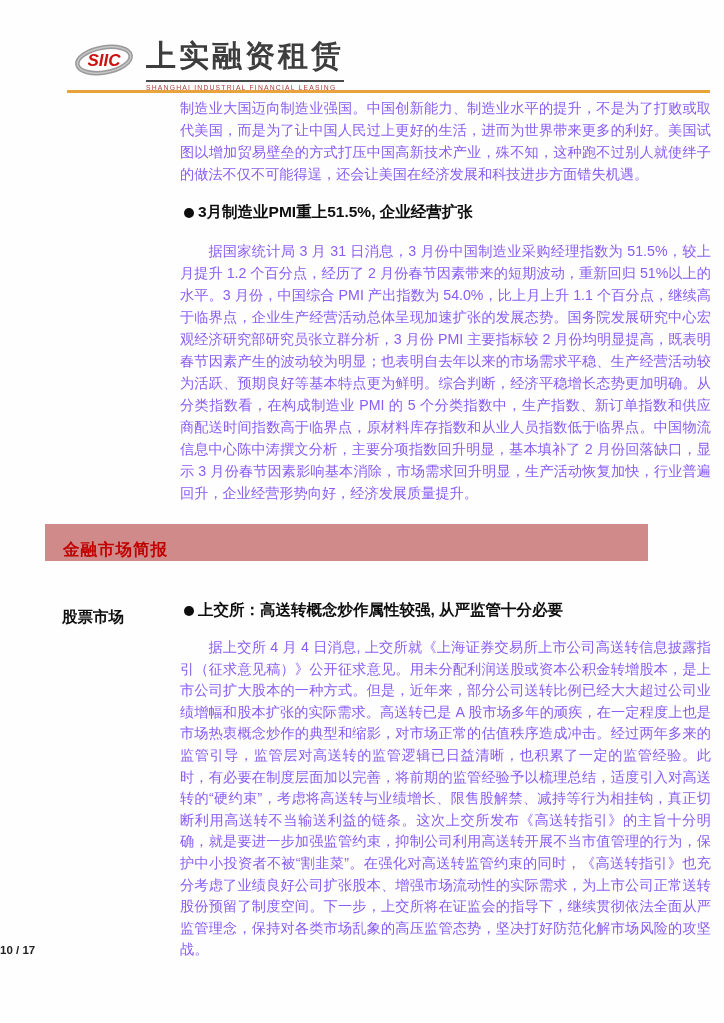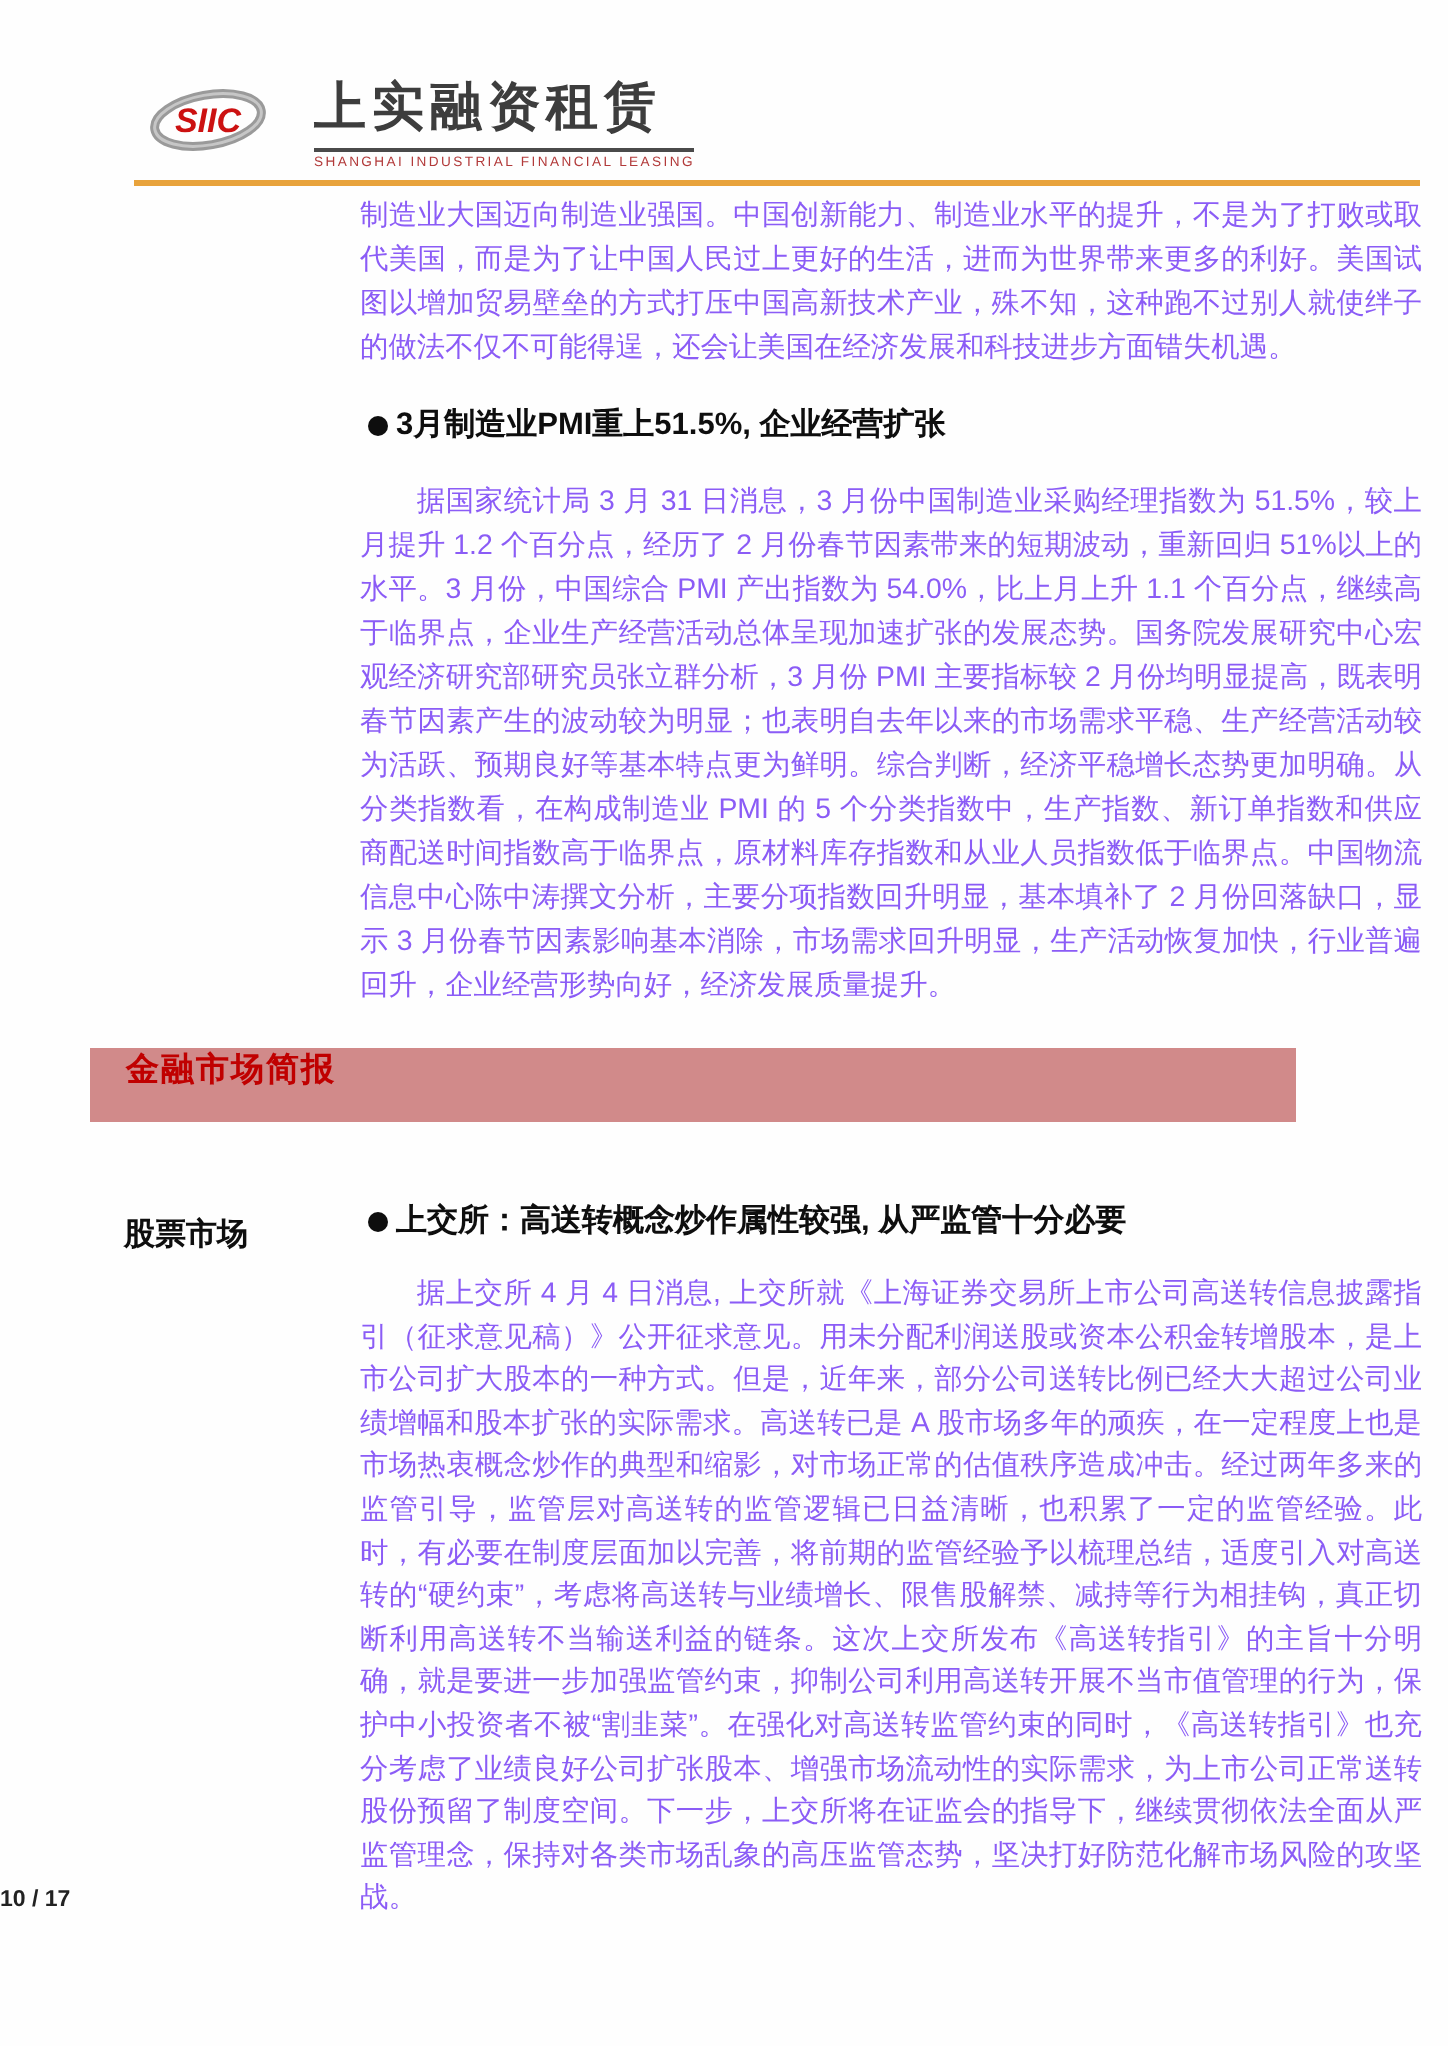--- a/index.html
+++ b/index.html
@@ -12,26 +12,26 @@
     overflow: hidden;
   }
 
   
   .header {
     position: absolute;
     left: 74px;
     top: 36px;
     display: flex;
     align-items: flex-start;
-    gap: 23px;
+    gap: 12px;
   }
   .logo-emblem { width: 60px; height: 46px; }
   .logo-names { display: flex; flex-direction: column; }
   .logo-cn {
-    font-size: 26px;
+    font-size: 30px;
     font-weight: bold;
     color: #3d3d3d;
     letter-spacing: 3px;
     border-bottom: 2px solid #4a4a4a;
     padding-bottom: 3px;
     white-space: nowrap;
   }
   .logo-en {
     margin-top: 2px;
     font-size: 6.8px;
@@ -88,21 +88,21 @@
 
   
   .banner {
     position: absolute;
     left: 45px;
     top: 524px;
     width: 603px;
     height: 37px;
     background: #D18A8A;
     display: flex;
-    align-items: flex-start;
+    align-items: flex-end;
   }
   .banner-title {
     margin-left: 18px;
     color: #C00000;
     font-weight: bold;
     font-size: 16.5px;
     letter-spacing: 1px;
   }
 
   .stock-title {

